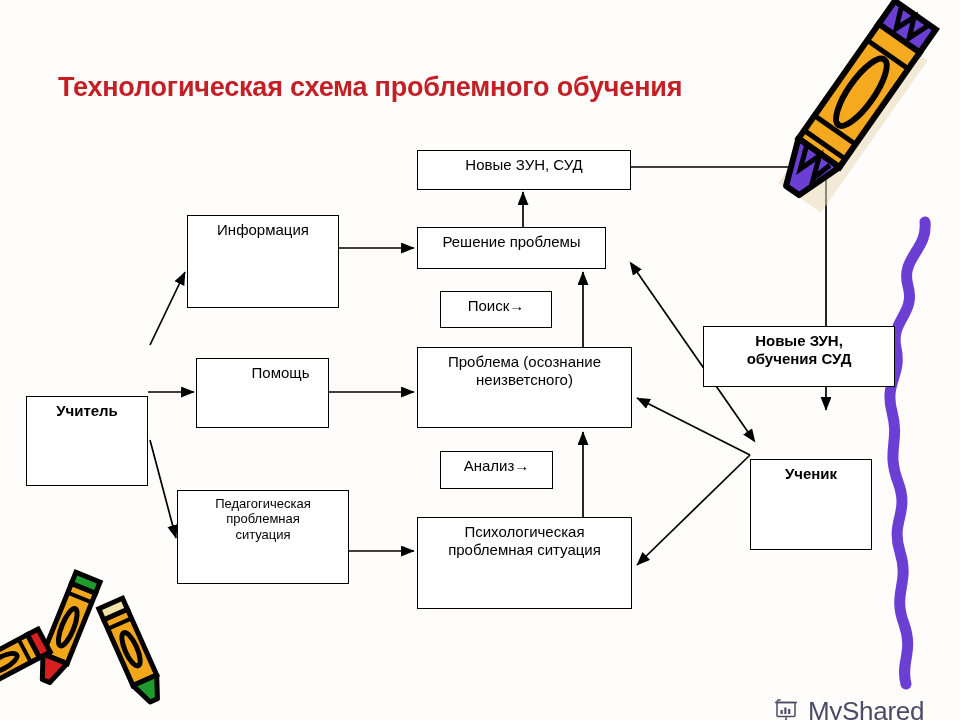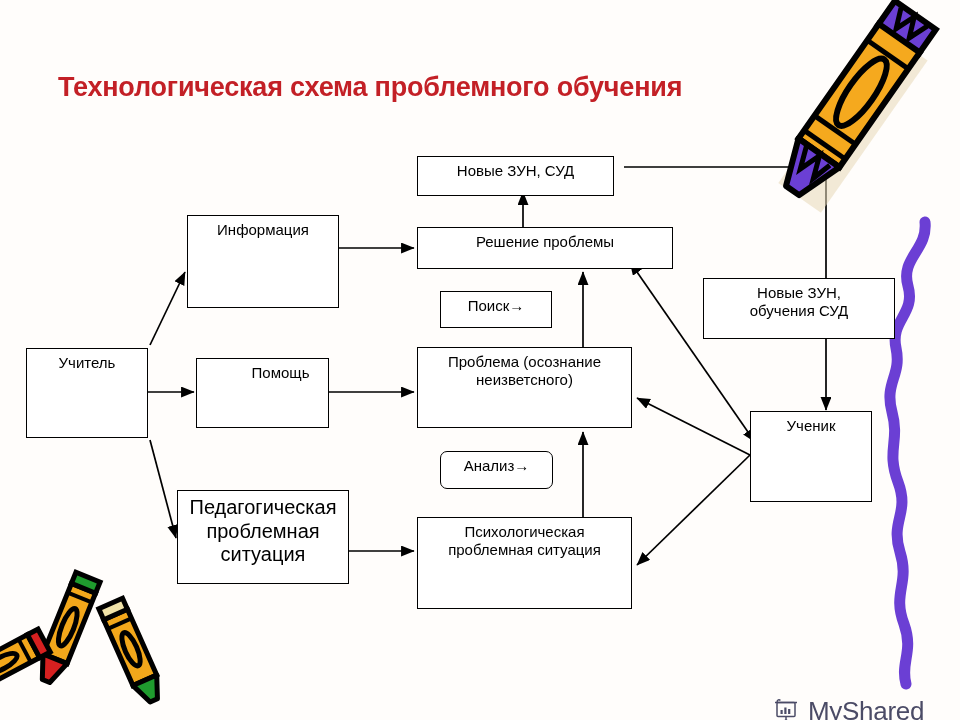--- a/index.html
+++ b/index.html
@@ -40,23 +40,23 @@
     border: 1.6px solid #000000;
     background: #ffffff;
     font-family: "Liberation Sans", sans-serif;
     font-size: 15px;
     color: #000000;
     text-align: center;
     line-height: 1.18;
     padding-top: 5px;
     z-index: 3;
   }
-  .node.bold { font-weight: normal; }
+  .node.bold { font-weight: bold; margin-top: 48px; }
   .node .txt { display: block; padding: 0 4px; }
-  .node.small { font-size: 20px; }
+  .node.small { font-size: 13px; }
   .logo {
     position: absolute;
     left: 772px;
     top: 652px;
     display: flex;
     align-items: center;
     gap: 6px;
     z-index: 6;
     margin-top: 44px;
   }
@@ -177,38 +177,38 @@
   <div class="node" style="left:196px; top:358px; width:133px; height:70px;padding-left:36px;">
     <span class="txt">Помощь</span>
   </div>
 
   <div class="node small" style="left:177px; top:490px; width:172px; height:94px;">
     <span class="txt">Педагогическая</span>
     <span class="txt">проблемная</span>
     <span class="txt">ситуация</span>
   </div>
 
-  <div class="node" style="left:417px; top:156px; width:197px; height:40px;">
+  <div class="node" style="left:417px; top:150px; width:214px; height:40px;">
     <span class="txt">Новые ЗУН, СУД</span>
   </div>
 
-  <div class="node" style="left:417px; top:227px; width:256px; height:42px;">
+  <div class="node" style="left:417px; top:227px; width:189px; height:42px;">
     <span class="txt">Решение проблемы</span>
   </div>
 
   <div class="node" style="left:440px; top:291px; width:112px; height:37px;">
     <span class="txt">Поиск→</span>
   </div>
 
   <div class="node" style="left:417px; top:347px; width:215px; height:81px;">
     <span class="txt">Проблема (осознание</span>
     <span class="txt">неизветсного)</span>
   </div>
 
-  <div class="node" style="left:440px; top:451px; width:113px; height:38px;border-radius:7px;">
+  <div class="node" style="left:440px; top:451px; width:113px; height:38px;">
     <span class="txt">Анализ→</span>
   </div>
 
   <div class="node" style="left:417px; top:517px; width:215px; height:92px;">
     <span class="txt">Психологическая</span>
     <span class="txt">проблемная ситуация</span>
   </div>
 
   <div class="node bold" style="left:703px; top:278px; width:192px; height:61px;">
     <span class="txt">Новые ЗУН,</span>

